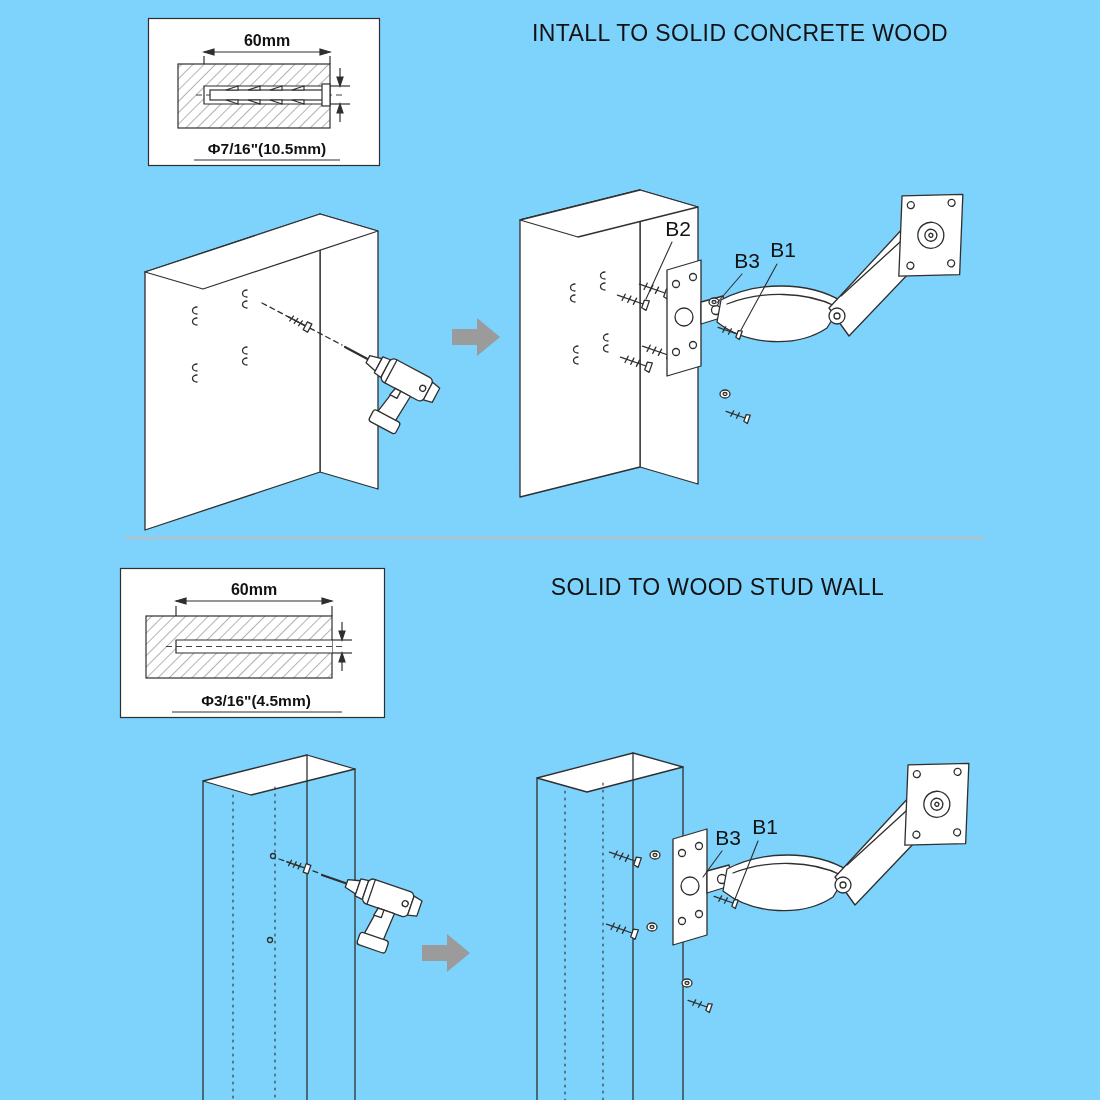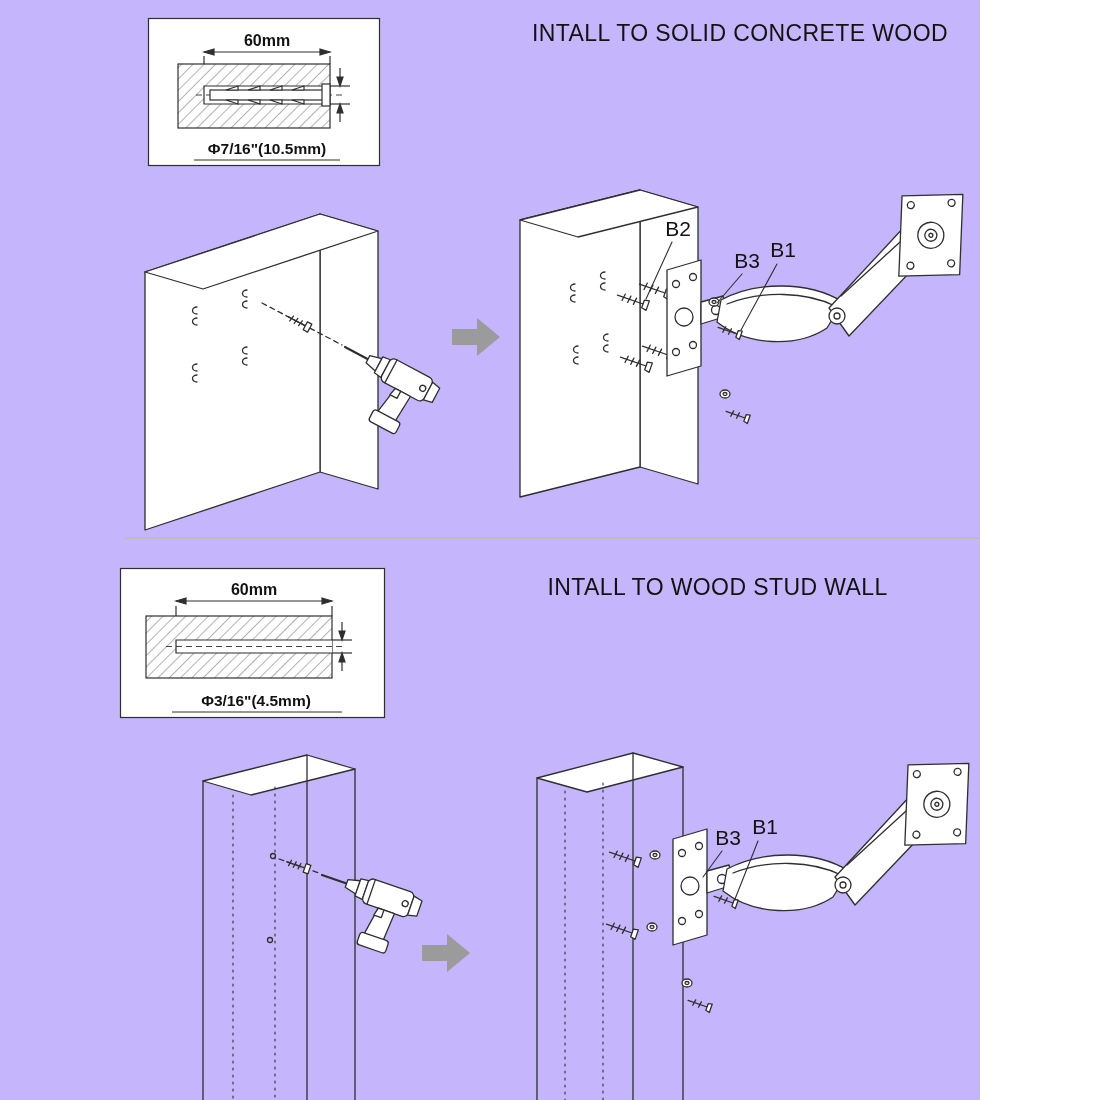--- a/index.html
+++ b/index.html
@@ -1,17 +1,17 @@
 <!DOCTYPE html>
 <html><head>
 <meta charset="utf-8">
 <style>
   *{box-sizing:border-box}
   body{margin:0;background:#fff}
-  .canvas{position:relative;width:980px;height:1100px;background:#c4b5fd;
+  .canvas{position:relative;width:1100px;height:1100px;background:#7dd3fc;
           font-family:"Liberation Sans",sans-serif;overflow:hidden}
   .abs{position:absolute}
   .section-title{position:absolute;font-size:23px;color:#121212;text-align:center;
                  letter-spacing:.4px;white-space:nowrap}
   .divider{position:absolute;left:125px;top:537px;width:860px;height:2px;background:#bdbdbd}
   svg{overflow:visible;display:block}
   svg text{font-family:"Liberation Sans",sans-serif;fill:#121212}
   .dim-text{font-size:16px;font-weight:bold}
   .hole-text{font-size:15.5px;font-weight:bold}
   .part-label{font-size:21px}
@@ -248,21 +248,21 @@
         <line x1="222" y1="54" x2="222" y2="70"></line>
           <line x1="222" y1="103" x2="222" y2="87"></line>
         <path d="M222,72 l-3,-9 l6,0 z M222,85 l-3,9 l6,0 z" fill="#2f2f2f"></path>
       </g>
       <line x1="52" y1="144" x2="222" y2="144" stroke-width="1"></line>
     </g>
     <text class="dim-text" x="134" y="27" text-anchor="middle">60mm</text>
     <text class="hole-text" x="136" y="138" text-anchor="middle">Φ3/16"(4.5mm)</text>
   </svg>
 
-  <div class="section-title" style="left:495px;top:574px;width:445px">INTALL TO WOOD STUD WALL</div>
+  <div class="section-title" style="left:495px;top:574px;width:445px">SOLID TO WOOD STUD WALL</div>
 
   <svg class="abs" style="left:175px;top:733px" width="310" height="367" viewBox="0 0 310 367">
     <g stroke="#2f2f2f" stroke-width="1.3" fill="none" stroke-linejoin="round" stroke-linecap="round">
       <g>
         <path d="M76,62 L28,48 L132,22 L180,36 Z" fill="#fff"></path>
         <line x1="28" y1="48" x2="28" y2="367"></line>
         <line x1="132" y1="22" x2="132" y2="367"></line>
         <line x1="180" y1="36" x2="180" y2="367"></line>
         <line x1="58" y1="62" x2="58" y2="367" stroke-dasharray="2,5" stroke-width="1.1"></line>
         <line x1="100" y1="54" x2="100" y2="367" stroke-dasharray="2,5" stroke-width="1.1"></line>

